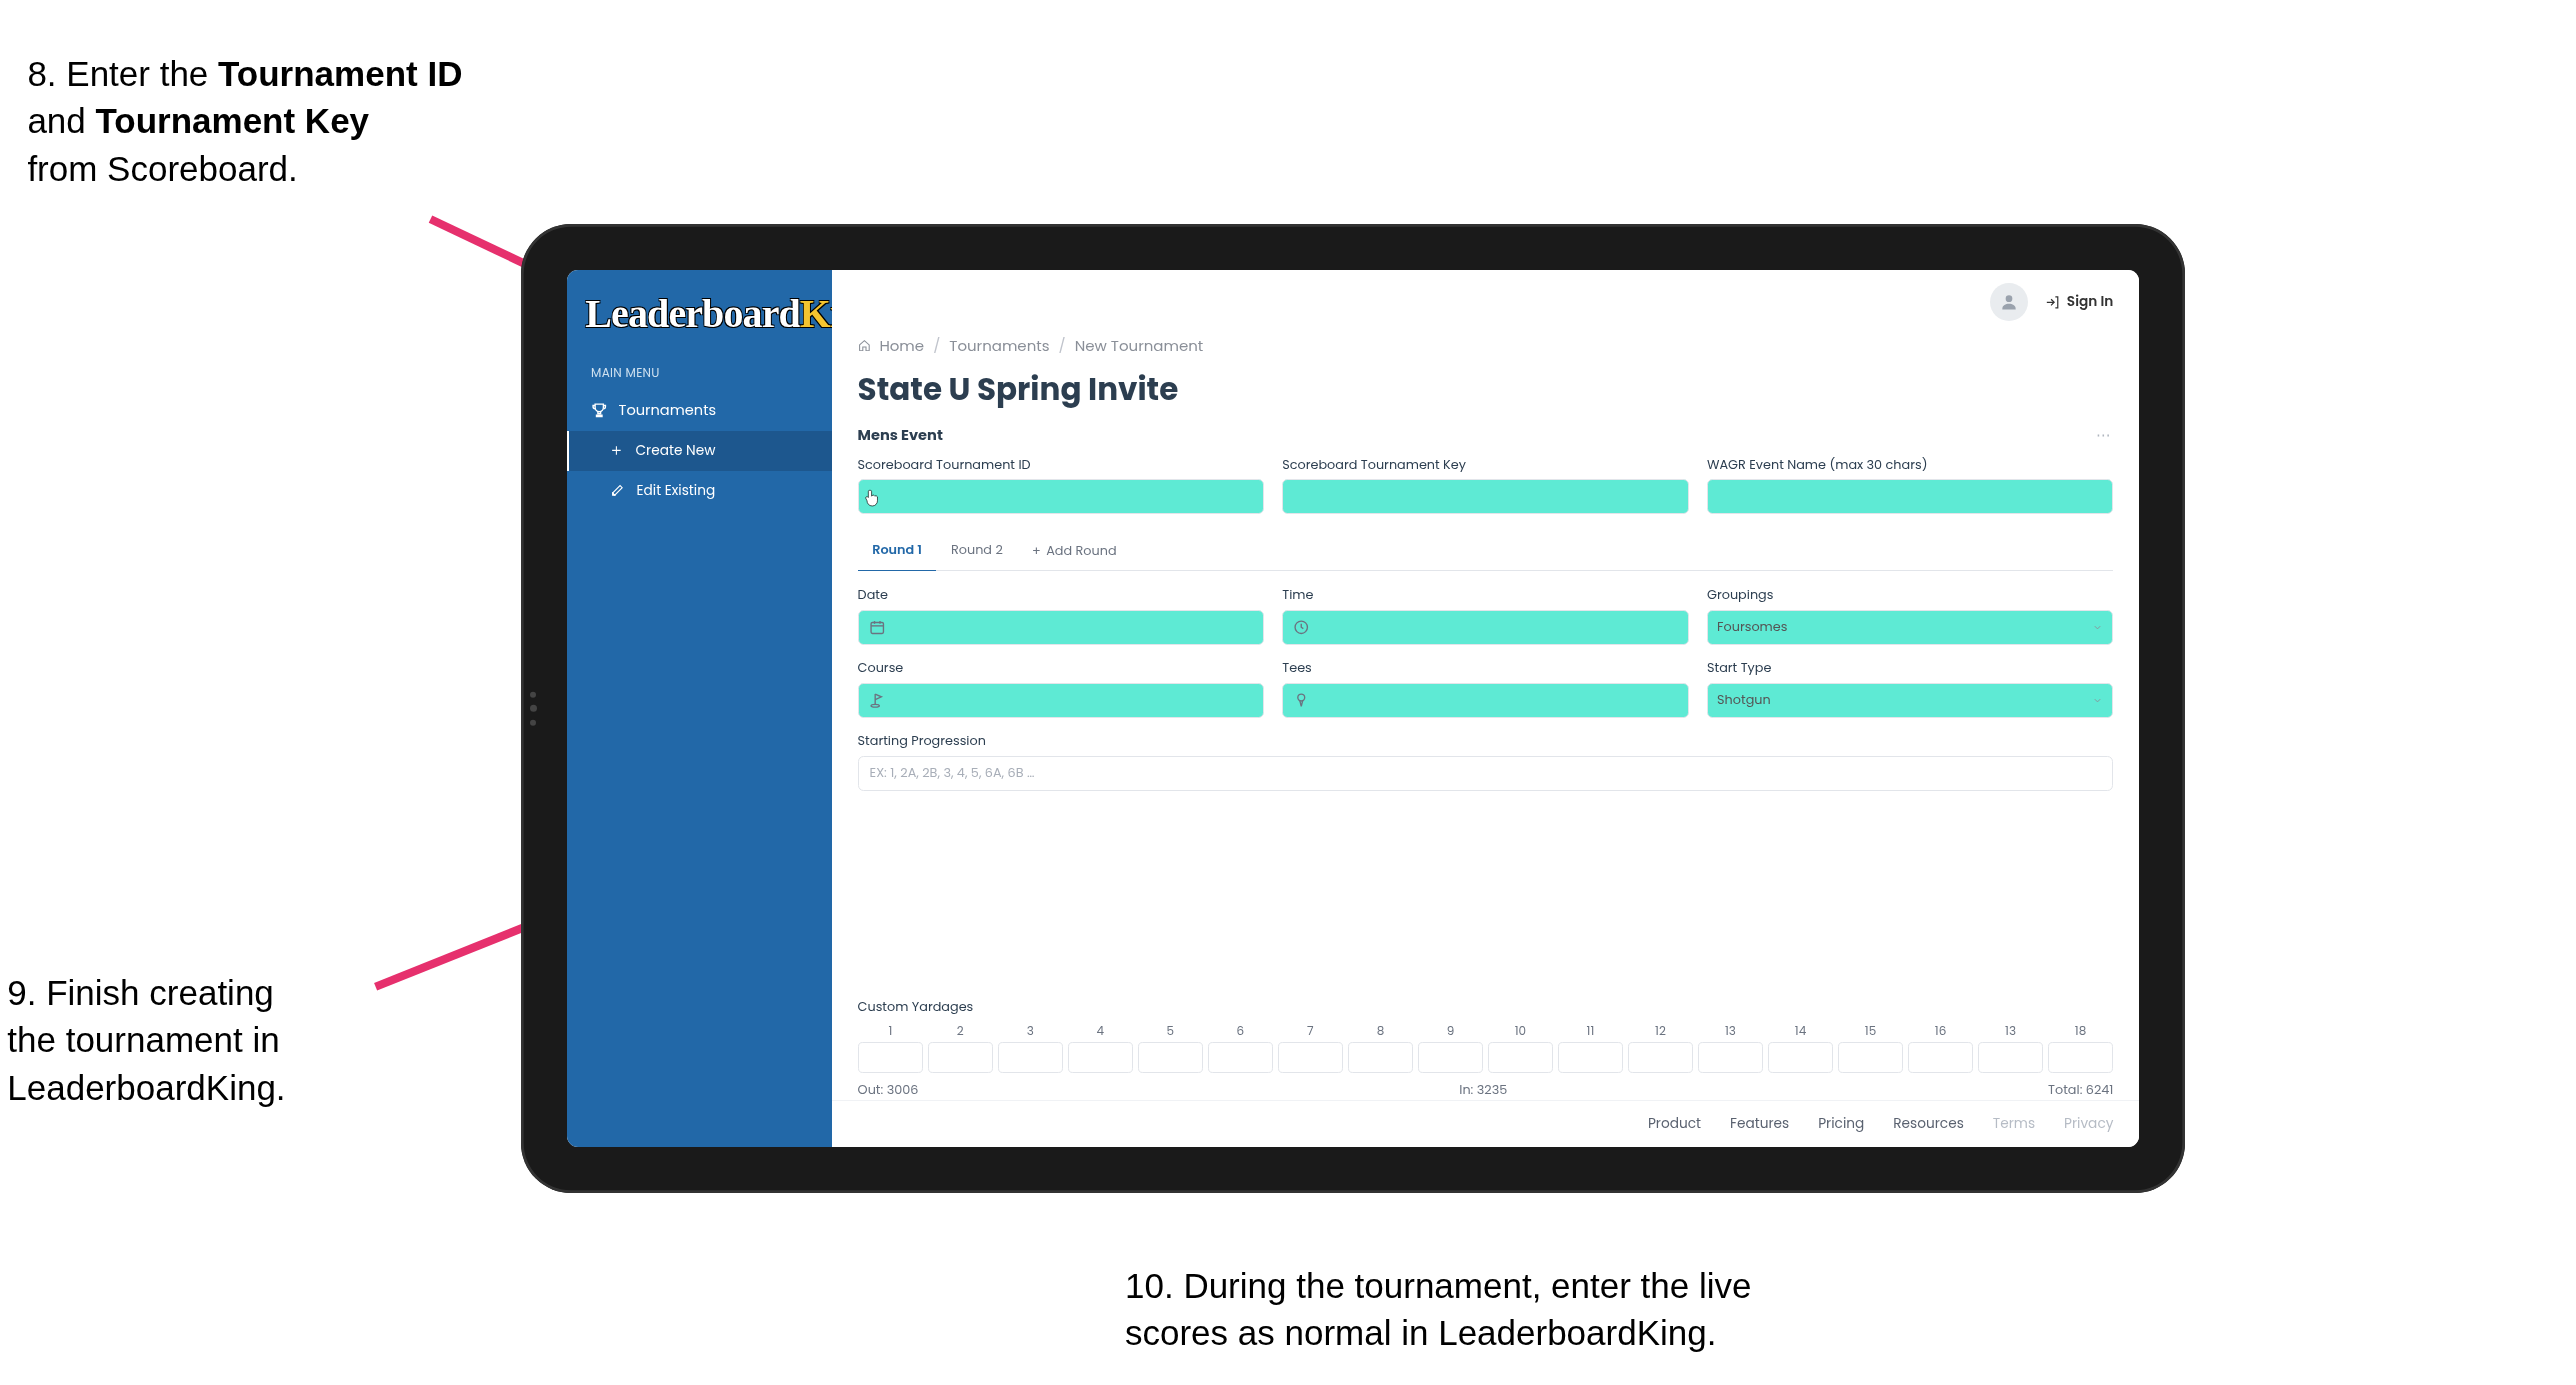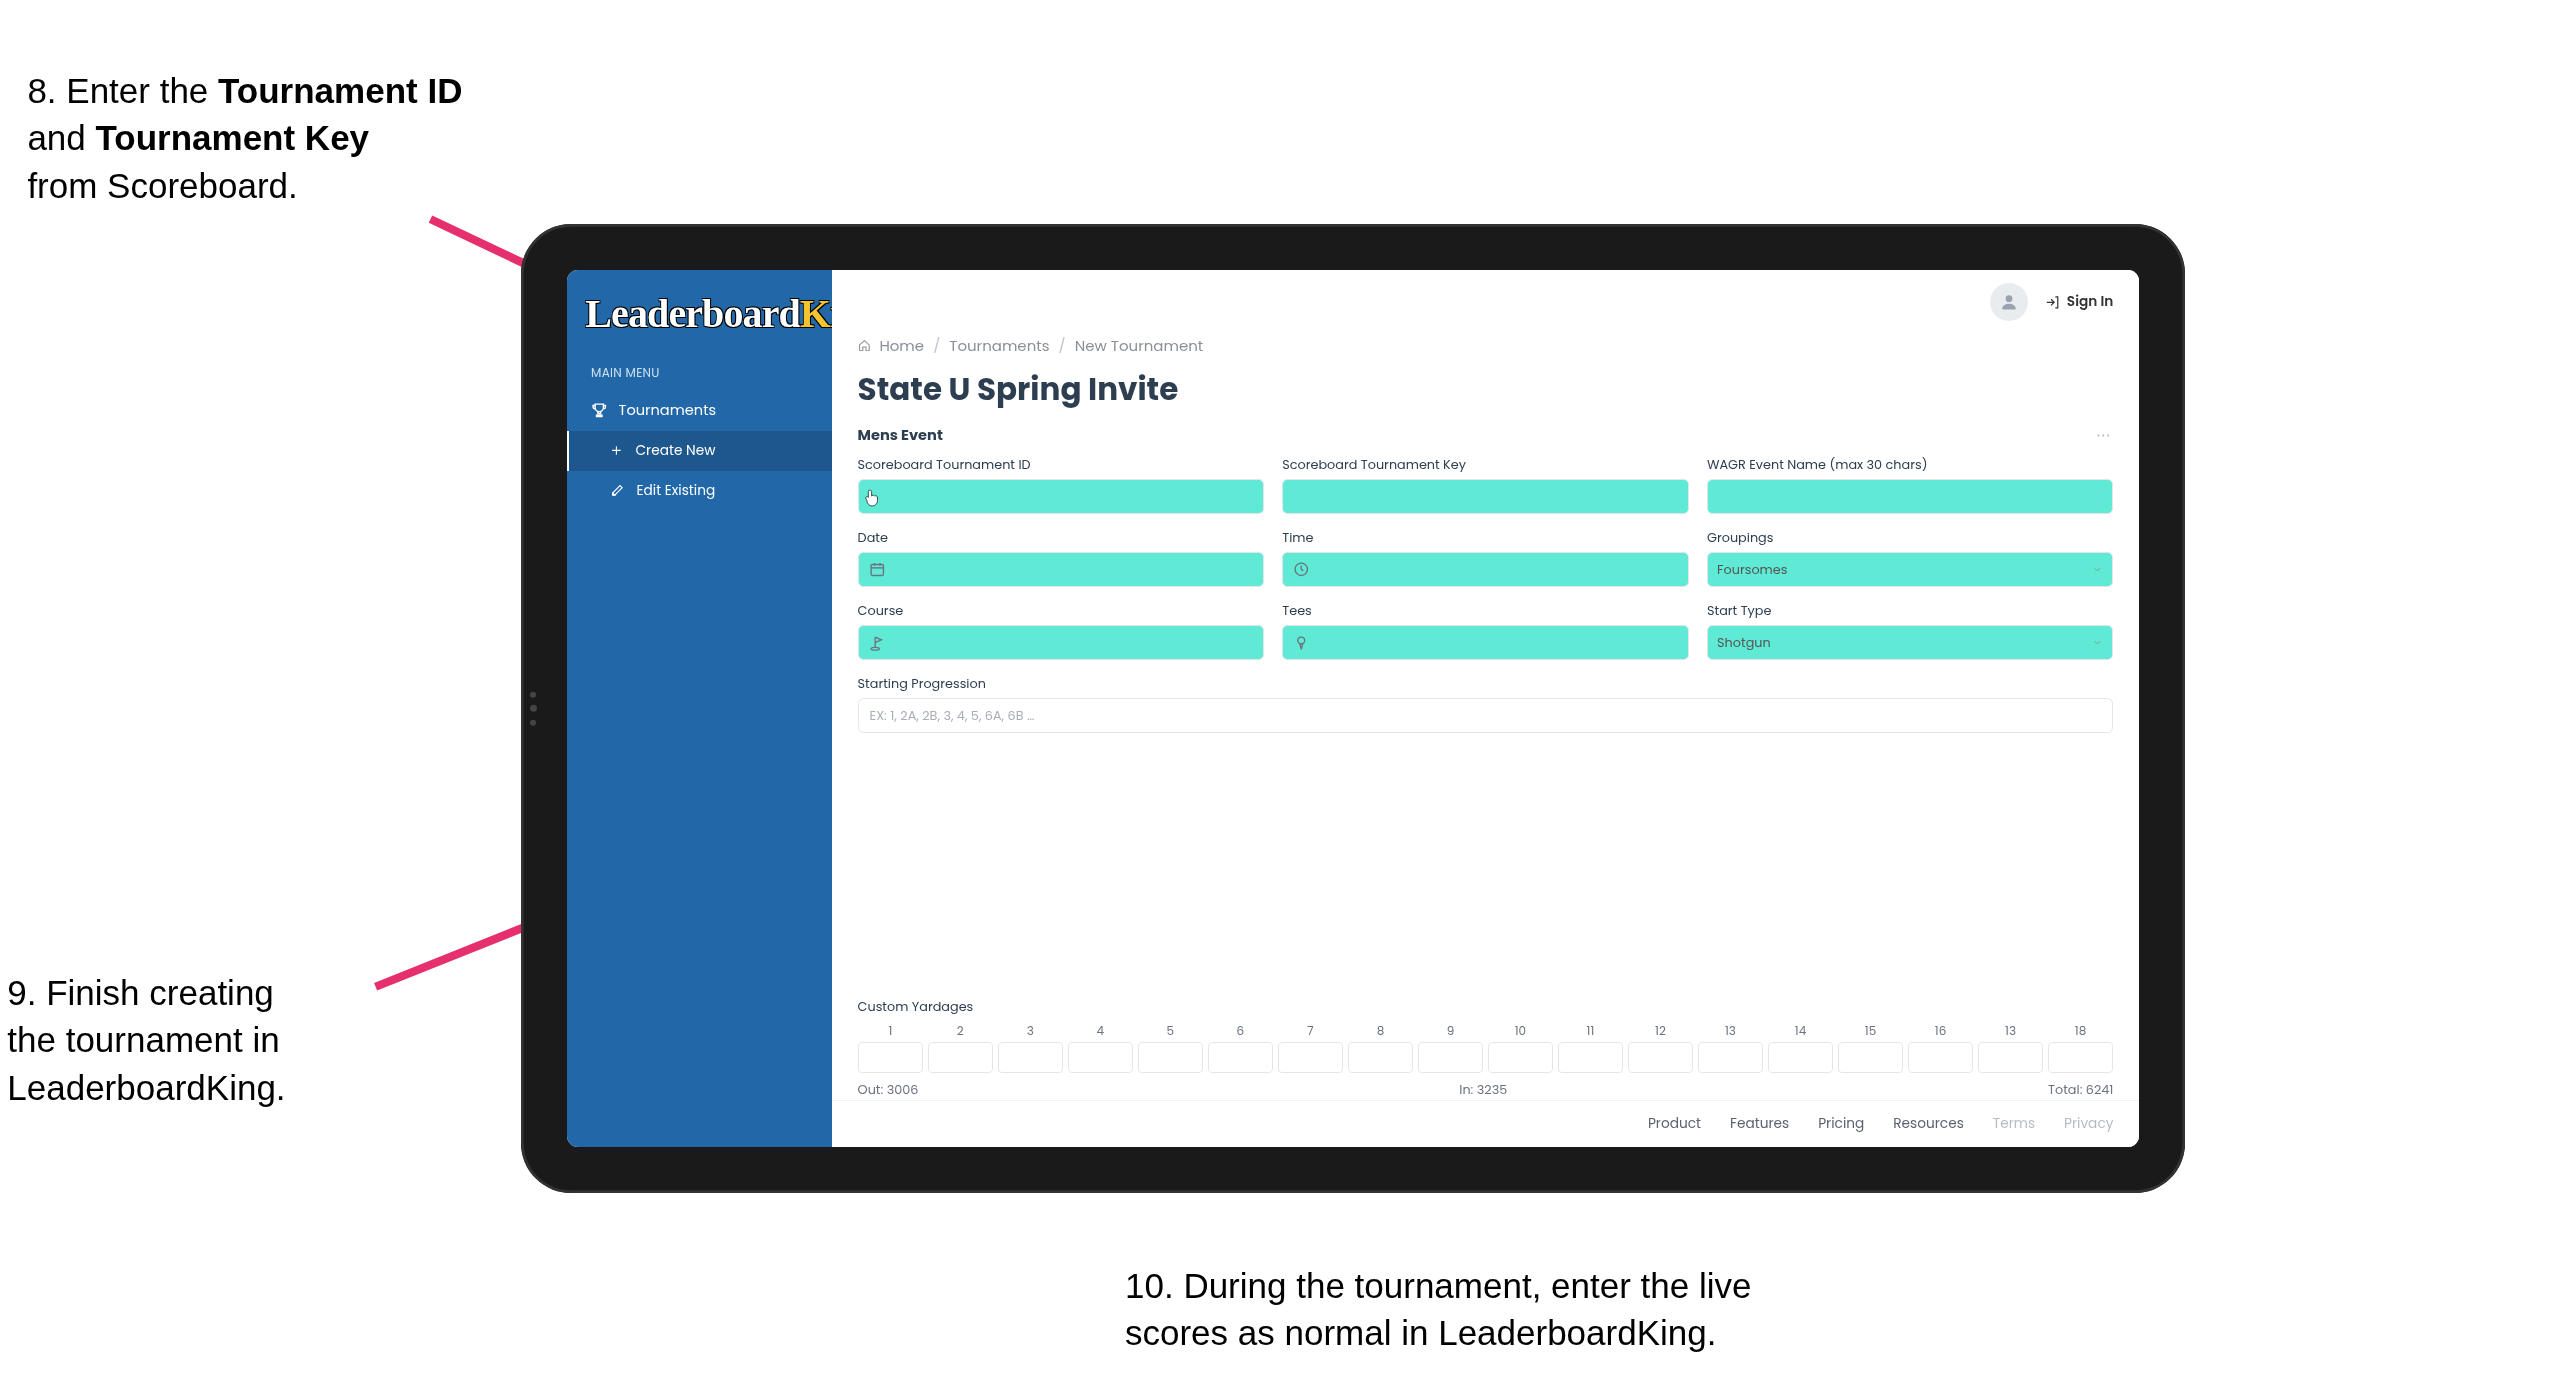--- a/index.html
+++ b/index.html
@@ -72,21 +72,21 @@
 .footer-links span.muted { color: #b6bcc5; }
 .footer-links span { cursor: pointer; }
 
 .cursor-hand { position: absolute; left: 864px; top: 489px; width: 16.5px; height: 16.5px; z-index: 10; }
 
 svg { display: block; }
 </style>
 </head>
 <body>
 
-<div class="annotation" style="left:27.4px; top:67px; width:494px;">
+<div class="annotation" style="left:27.4px; top:50px; width:494px;">
   <div><span>8. Enter the </span><span class="bold">Tournament ID</span></div>
   <div><span>and </span><span class="bold">Tournament Key</span></div>
   <div>from Scoreboard.</div>
 </div>
 
 <svg class="arrow" style="left:421px; top:210px; width:585px; height:283px;" viewBox="0 0 640 310" width="585" height="283">
   <defs>
       <marker id="ah1" markerWidth="14" markerHeight="14" refX="11" refY="6" orient="auto">
         <path d="M0,0 L12,6 L0,12 Z" fill="#E6306D"></path>
       </marker>
@@ -207,20 +207,28 @@
             <div class="field">
               <span class="field-label">Scoreboard Tournament Key</span>
               <div class="input"></div>
             </div>
             <div class="field">
               <span class="field-label">WAGR Event Name (max 30 chars)</span>
               <div class="input"></div>
             </div>
           </div>
 
+          <div class="tabs">
+            <div class="tab active">Round 1</div>
+            <div class="tab">Round 2</div>
+            <div class="add-round">
+              <span>+</span>
+              <span>Add Round</span>
+            </div>
+          </div>
 
           <div class="row">
             <div class="field">
               <span class="field-label">Date</span>
               <div class="input">
                 <span class="input-icon">
                   <svg width="16.5" height="16.5" viewBox="0 0 24 24" fill="none" stroke="currentColor" stroke-width="2">
                       <rect x="3" y="5" width="18" height="16" rx="2"></rect>
                       <line x1="3" y1="10" x2="21" y2="10"></line>
                       <line x1="8" y1="3" x2="8" y2="7"></line>

